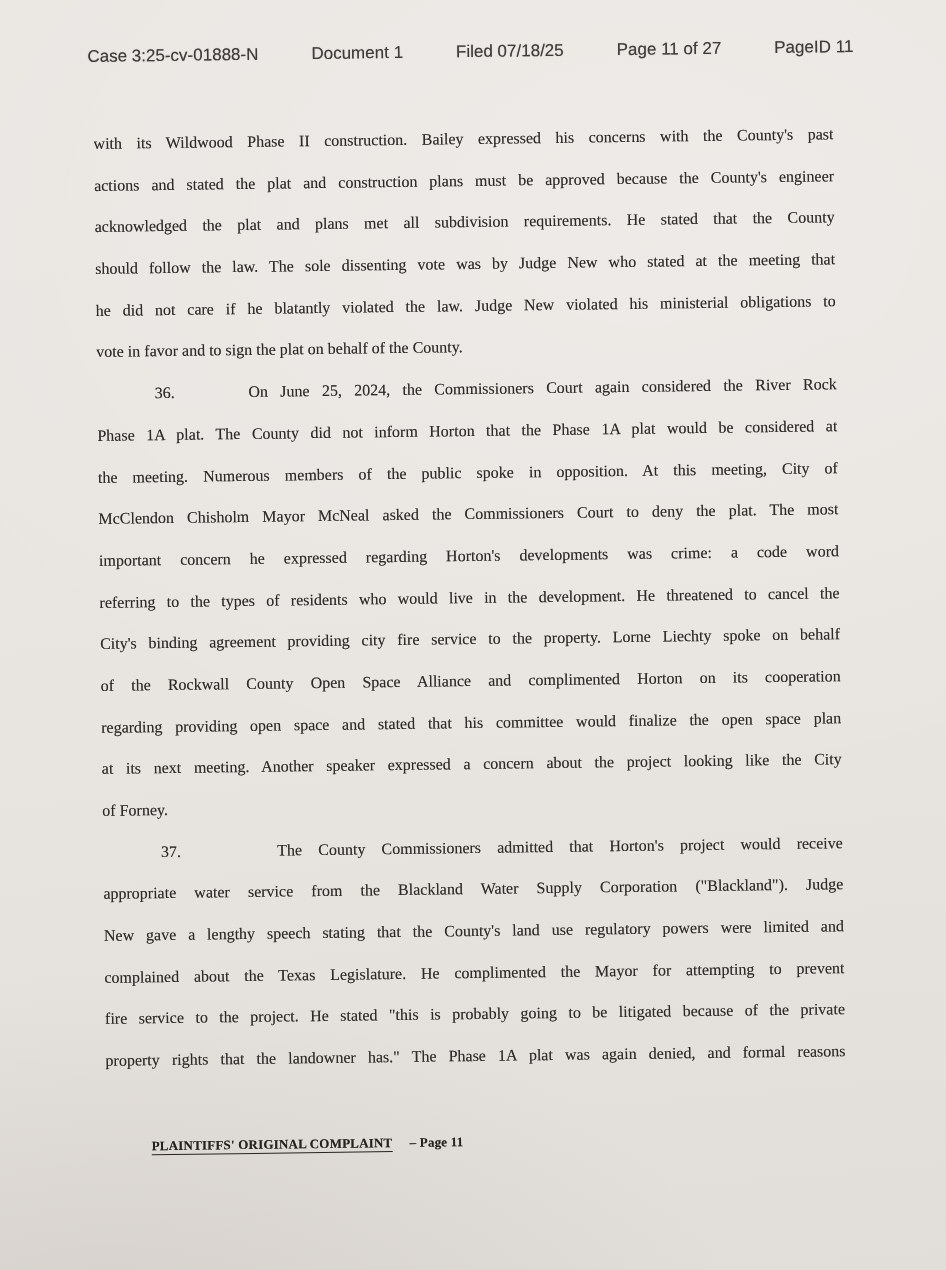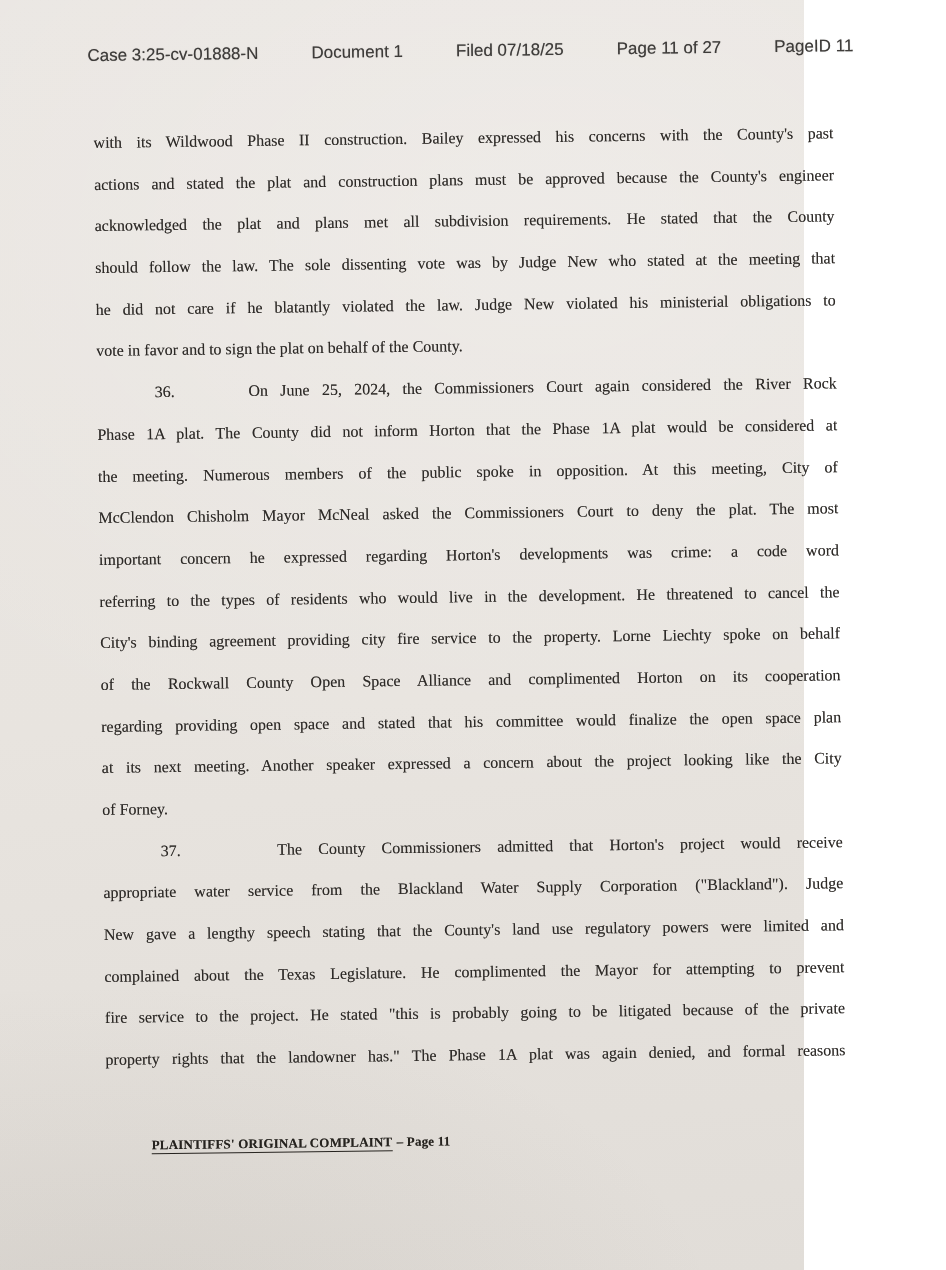--- a/index.html
+++ b/index.html
@@ -4,21 +4,21 @@
 <style>
   html, body {
     margin: 0;
     padding: 0;
     width: 946px;
     height: 1270px;
     overflow: hidden;
   }
   .scan {
     position: relative;
-    width: 804px;
+    width: 946px;
     height: 1270px;
     background:
       radial-gradient(900px 520px at 12% 106%, rgba(118,110,98,0.12), transparent 70%),
       radial-gradient(1100px 760px at 68% 18%, rgba(255,255,255,0.22), transparent 78%),
       linear-gradient(175deg, #eae6e2 0%, #e8e4df 55%, #e1ddd8 100%);
   }
   .page-content {
     position: absolute;
     inset: 0;
     transform: rotate(-0.75deg);
@@ -70,21 +70,21 @@
     font-weight: bold;
     letter-spacing: 0.2px;
     color: #26231f;
     text-shadow: 0 0 0.6px rgba(38,35,31,0.5);
     white-space: nowrap;
   }
   .footer .title {
     border-bottom: 1.6px solid #26231f;
     padding-bottom: 1px;
   }
-  .footer .page-label { margin-left: 1px; }
+  .footer .page-label { margin-left: 14px; }
 </style>
 </head>
 <body>
 
 <div class="scan">
   <div class="page-content">
 
     <div class="stamp">
       <span>Case 3:25-cv-01888-N</span>
       <span>Document 1</span>

